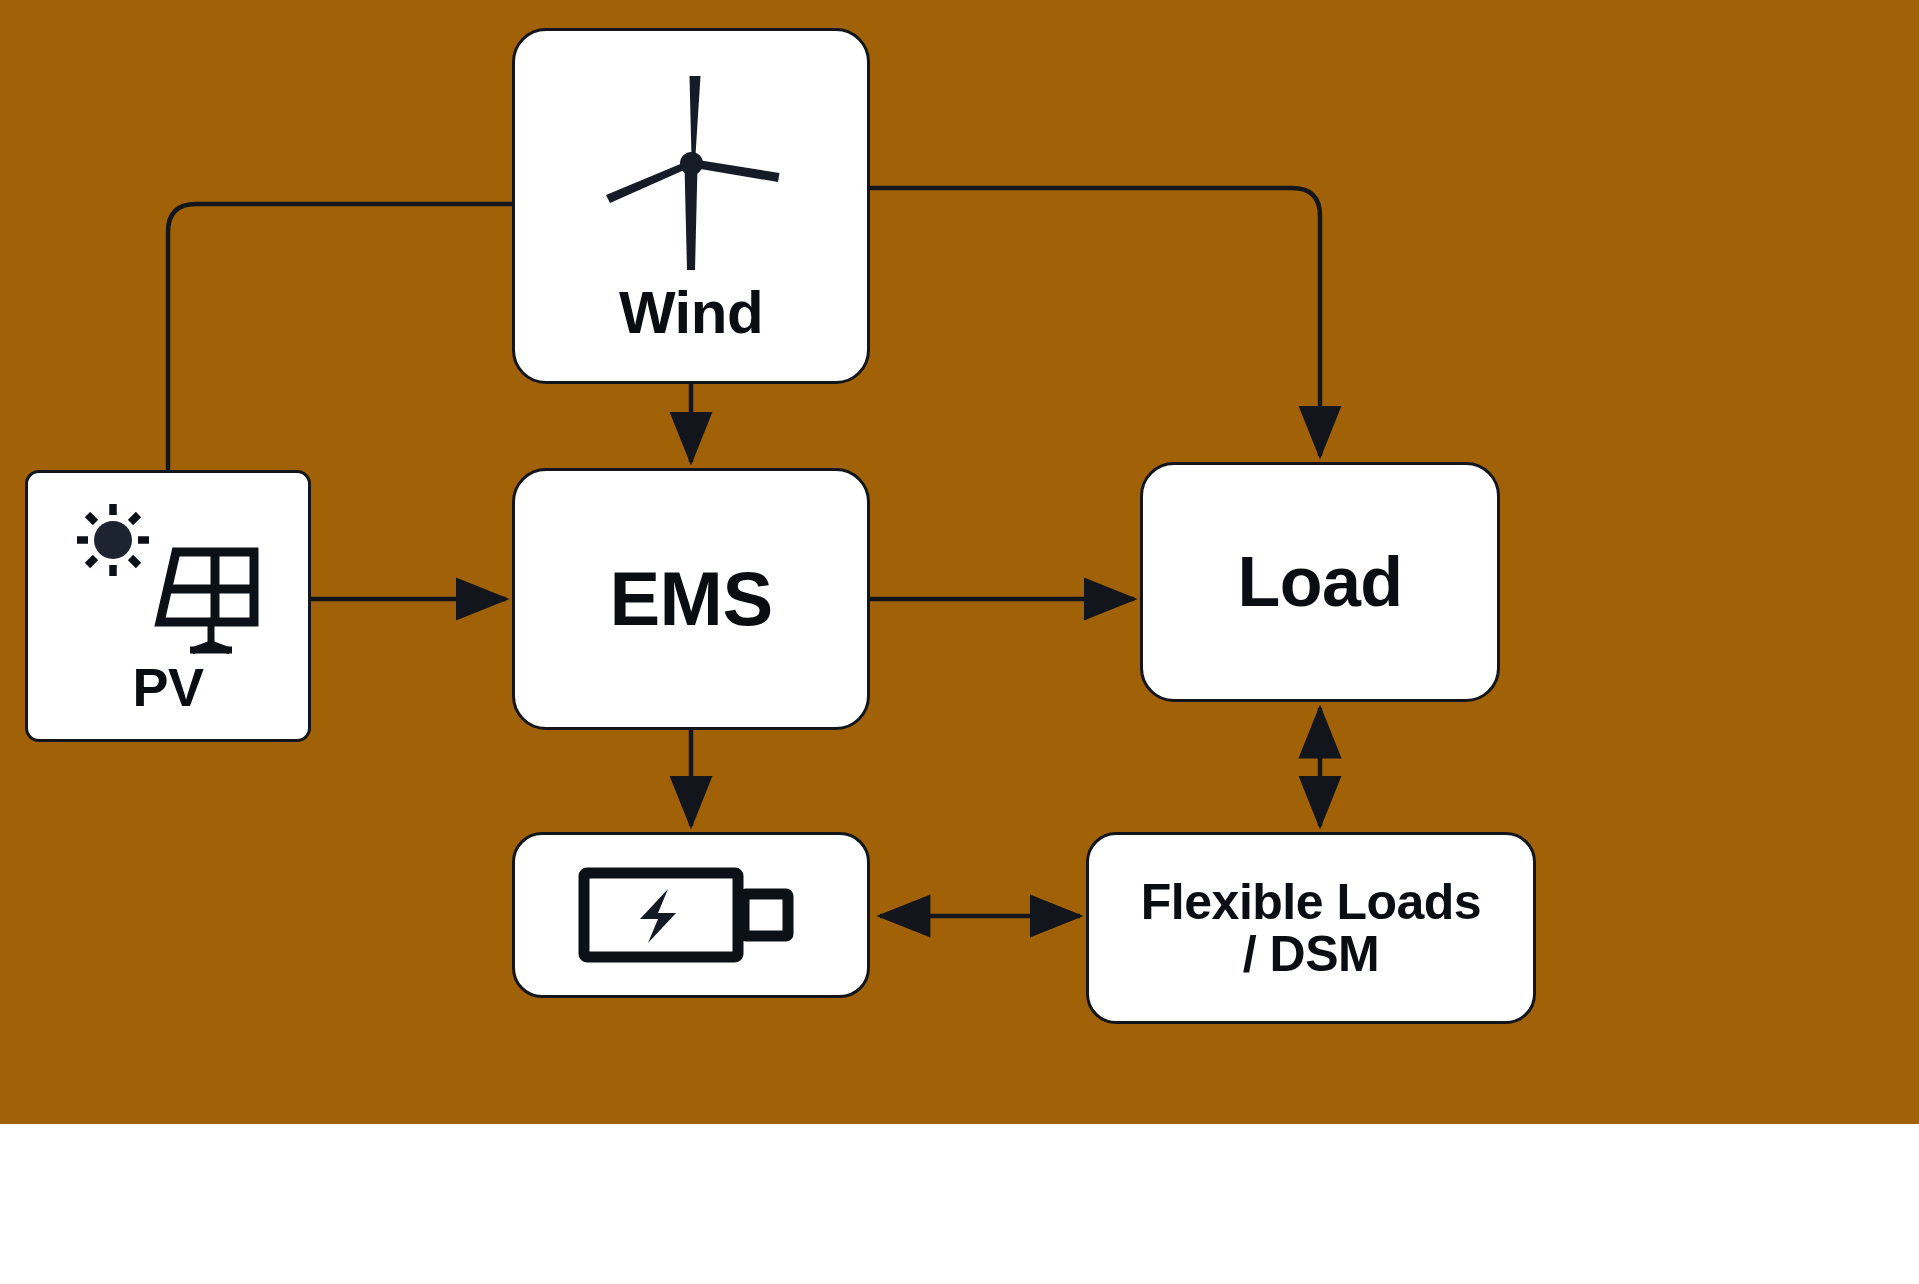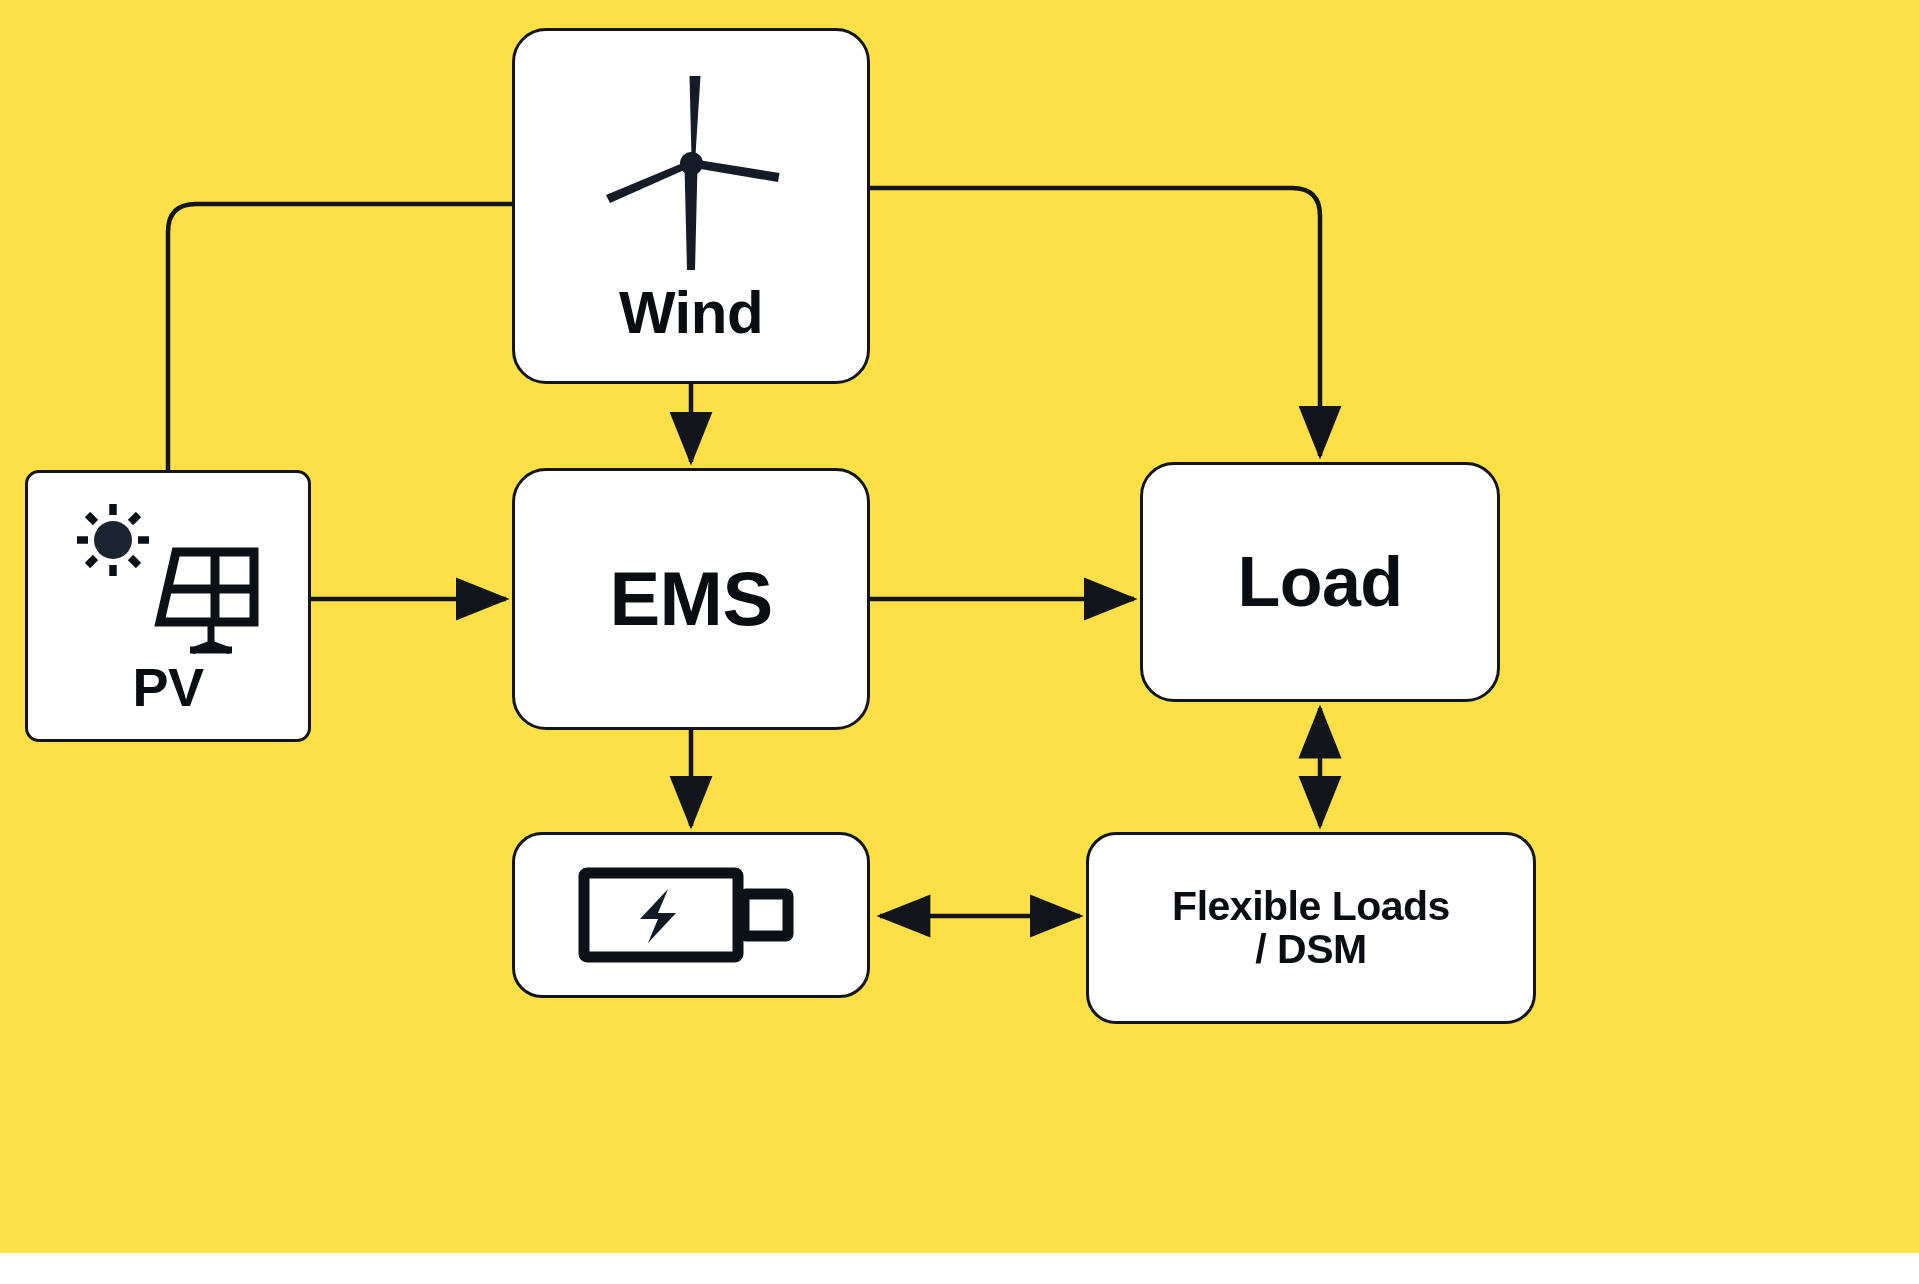--- a/index.html
+++ b/index.html
@@ -6,22 +6,22 @@
     margin: 0;
     padding: 0;
     background: #ffffff;
   }
   body {
     font-family: "Liberation Sans", sans-serif;
   }
   #canvas {
     position: relative;
     width: 1919px;
-    height: 1253px;
-    background: #fde047;
+    height: 1124px;
+    background: #a16207;
     overflow: hidden;
   }
   #wires {
     position: absolute;
     left: 0;
     top: 0;
     width: 1919px;
     height: 1284px;
     pointer-events: none;
   }
@@ -51,21 +51,21 @@
   #node-pv    { left: 25px;   top: 470px;  width: 286px; height: 272px; border-radius: 14px; }
   #node-ems   { left: 512px;  top: 468px;  width: 358px; height: 262px; }
   #node-load  { left: 1140px; top: 462px;  width: 360px; height: 240px; }
   #node-batt  { left: 512px;  top: 832px;  width: 358px; height: 166px; border-radius: 30px; }
   #node-flex  { left: 1086px; top: 832px;  width: 450px; height: 192px; border-radius: 30px; }
 
   #node-wind  .node-label { font-size: 60px; margin-top: 4px; }
   #node-pv    .node-label { font-size: 54px; margin-top: 2px; }
   #node-ems   .node-label { font-size: 76px; }
   #node-load  .node-label { font-size: 70px; }
-  #node-flex  .node-label { font-size: 41px; }
+  #node-flex  .node-label { font-size: 50px; }
 
   .icon-wrap {
     display: flex;
     align-items: center;
     justify-content: center;
   }
   #wind-icon-wrap { width: 200px; height: 210px; }
   #pv-icon-wrap   { width: 200px; height: 160px; }
   #batt-icon-wrap { width: 230px; height: 110px; }
 

